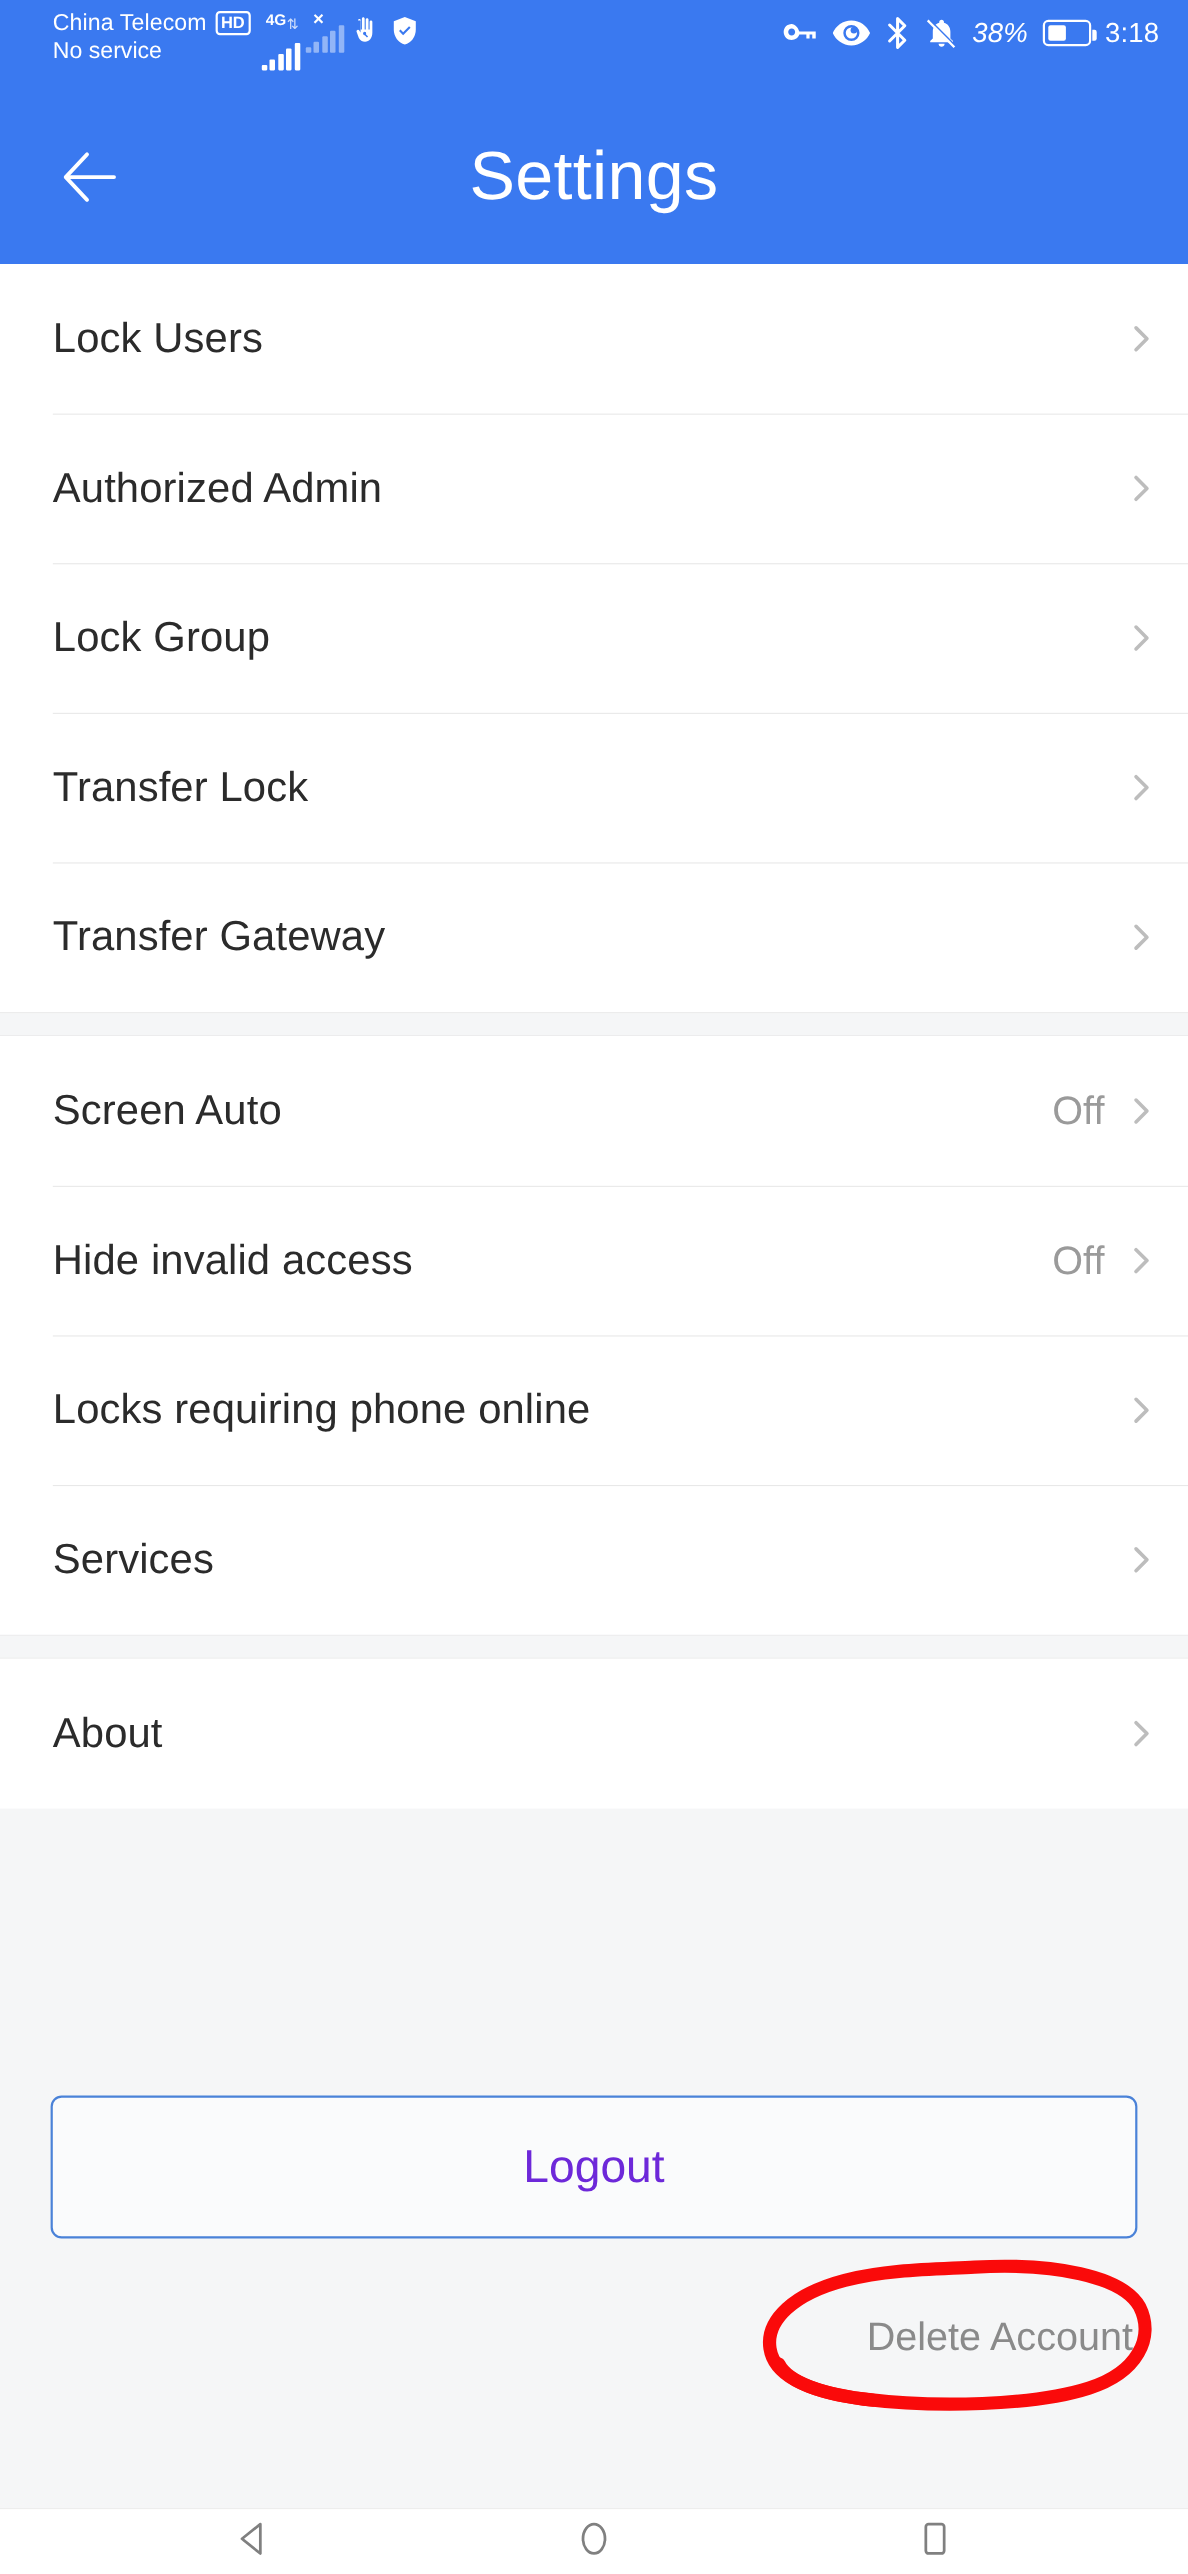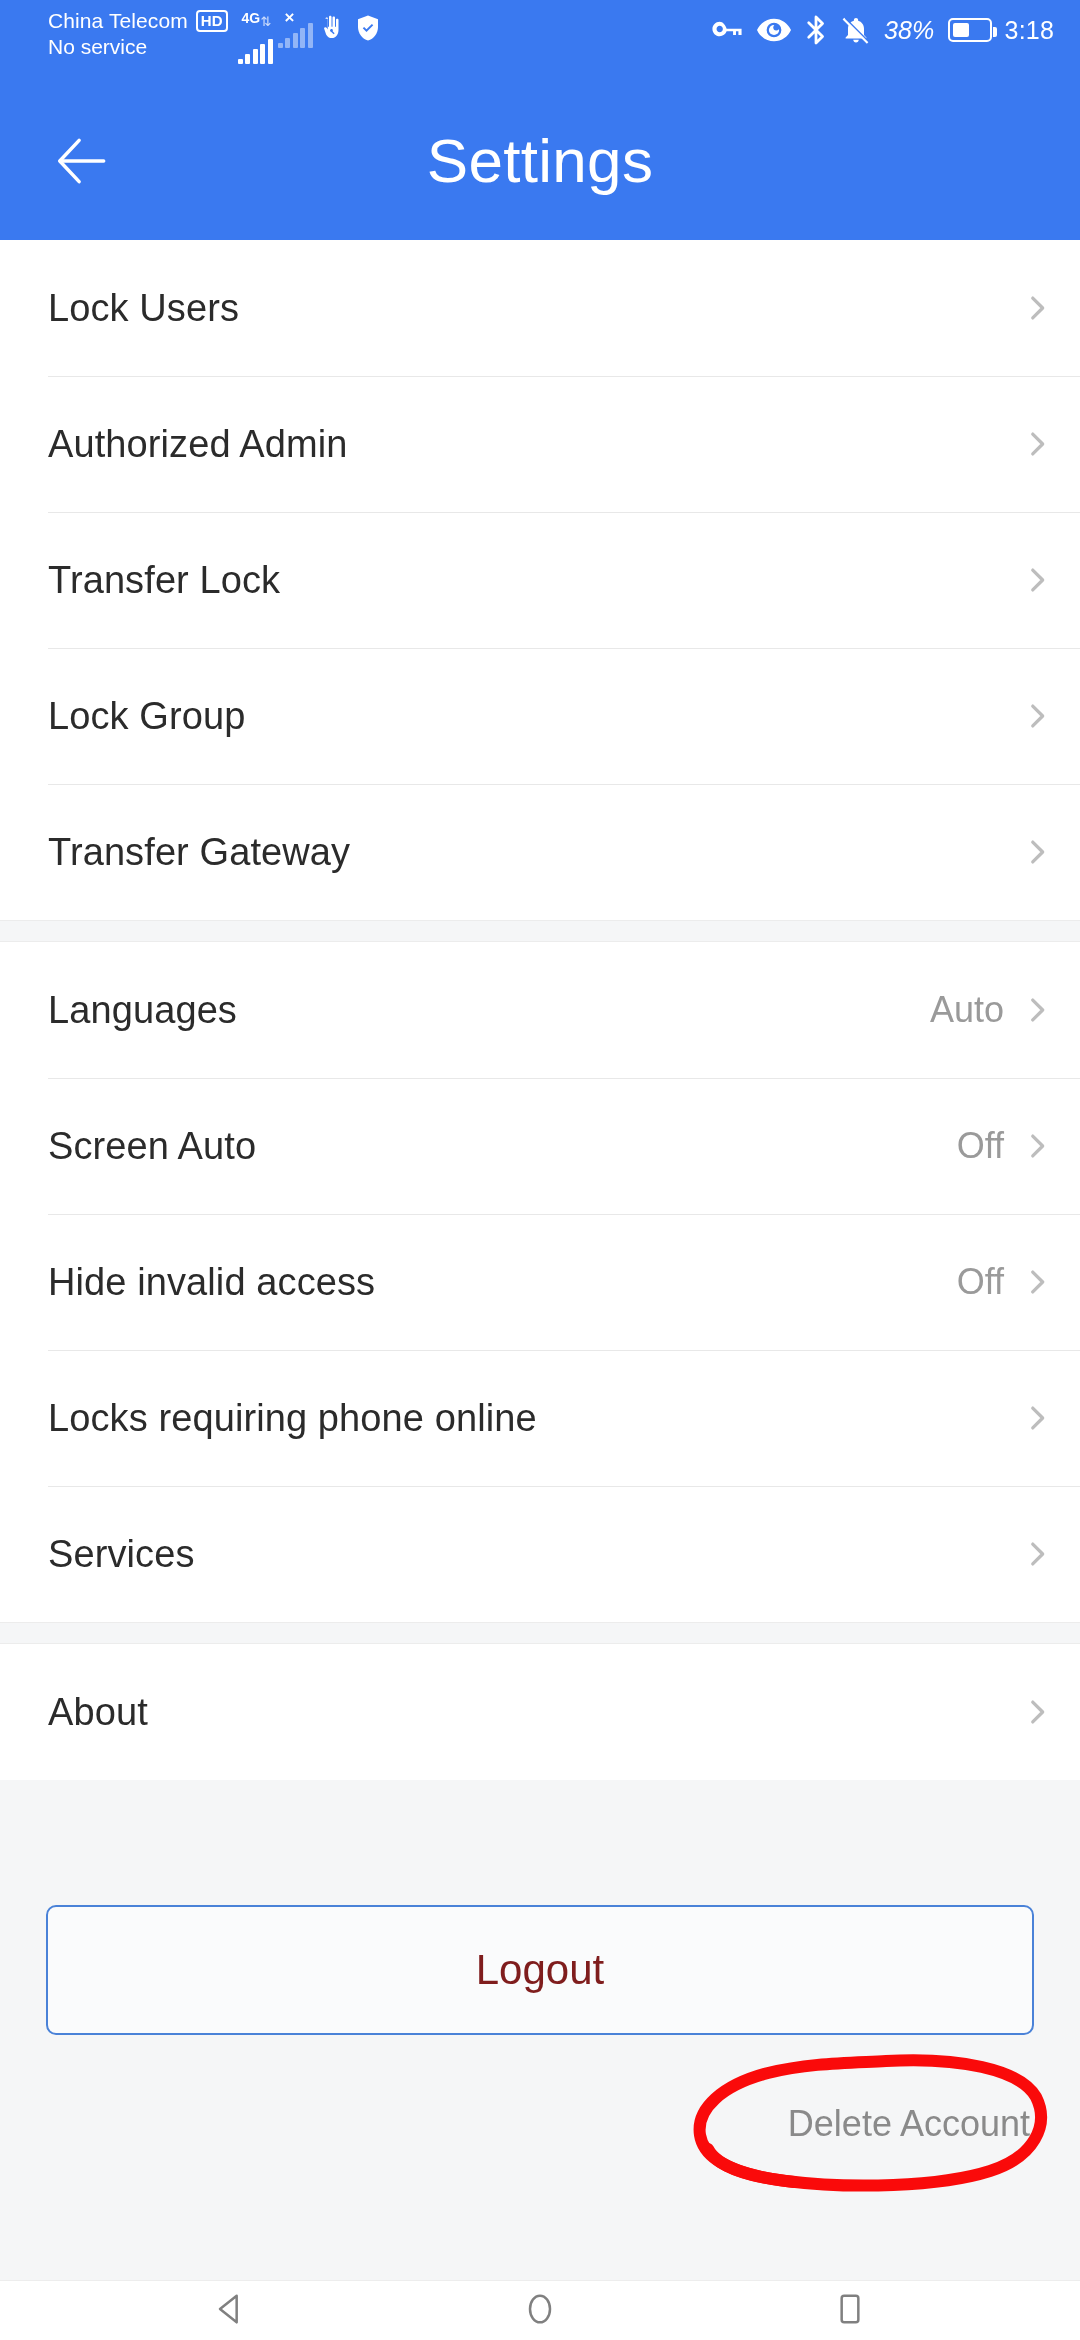--- a/index.html
+++ b/index.html
@@ -77,21 +77,21 @@
   .row-right{ margin-left:auto; display:flex; align-items:center; gap:16px; }
   .row-value{ font-size:36px; color:#9a9a9a; }
   .chev{ width:34px; height:34px; display:flex; align-items:center; justify-content:center; }
 
   
   .footer{ position:absolute; left:0; top:1785px; width:1080px; height:495px; background:#f5f6f7; }
   .logout-btn{
     position:absolute; left:46px; top:120px; width:988px; height:130px;
     border:2px solid #4a82d8; border-radius:10px; background:#fafbfc;
     display:flex; align-items:center; justify-content:center;
-    color:#7f1d1d; font-size:42px; cursor:pointer;
+    color:#6d28d9; font-size:42px; cursor:pointer;
   }
   .delete-account{
     position:absolute; right:50px; top:318px;
     font-size:36px; color:#8a8a8a; cursor:pointer; white-space:nowrap;
   }
   .annot{ position:absolute; left:690px; top:268px; width:360px; height:140px; pointer-events:none; }
 
   
   .navbar{
     position:absolute; left:0; top:2280px; width:1080px; height:60px;
@@ -216,65 +216,54 @@
         <span class="row-label">Authorized Admin</span>
         <span class="row-right">
           <span class="chev">
             <svg width="34" height="34" viewBox="0 0 24 24" fill="none" stroke="#bdbdbd" stroke-width="2.3" stroke-linecap="round" stroke-linejoin="round">
                 <path d="M9 5l7 7-7 7"></path>
               </svg>
           </span>
         </span>
       </div>
       <div class="row">
+        <span class="row-label">Lock Group</span>
+        <span class="row-right">
+          <span class="chev">
+            <svg width="34" height="34" viewBox="0 0 24 24" fill="none" stroke="#bdbdbd" stroke-width="2.3" stroke-linecap="round" stroke-linejoin="round">
+                <path d="M9 5l7 7-7 7"></path>
+              </svg>
+          </span>
+        </span>
+      </div>
+      <div class="row">
         <span class="row-label">Transfer Lock</span>
         <span class="row-right">
           <span class="chev">
             <svg width="34" height="34" viewBox="0 0 24 24" fill="none" stroke="#bdbdbd" stroke-width="2.3" stroke-linecap="round" stroke-linejoin="round">
                 <path d="M9 5l7 7-7 7"></path>
               </svg>
           </span>
         </span>
       </div>
       <div class="row">
-        <span class="row-label">Lock Group</span>
-        <span class="row-right">
-          <span class="chev">
-            <svg width="34" height="34" viewBox="0 0 24 24" fill="none" stroke="#bdbdbd" stroke-width="2.3" stroke-linecap="round" stroke-linejoin="round">
-                <path d="M9 5l7 7-7 7"></path>
-              </svg>
-          </span>
-        </span>
-      </div>
-      <div class="row">
         <span class="row-label">Transfer Gateway</span>
         <span class="row-right">
           <span class="chev">
             <svg width="34" height="34" viewBox="0 0 24 24" fill="none" stroke="#bdbdbd" stroke-width="2.3" stroke-linecap="round" stroke-linejoin="round">
                 <path d="M9 5l7 7-7 7"></path>
               </svg>
           </span>
         </span>
       </div>
     </div>
 
     <div class="gap"></div>
 
     <div class="group">
-      <div class="row">
-        <span class="row-label">Languages</span>
-        <span class="row-right">
-          <span class="row-value">Auto</span>
-          <span class="chev">
-            <svg width="34" height="34" viewBox="0 0 24 24" fill="none" stroke="#bdbdbd" stroke-width="2.3" stroke-linecap="round" stroke-linejoin="round">
-                <path d="M9 5l7 7-7 7"></path>
-              </svg>
-          </span>
-        </span>
-      </div>
       <div class="row">
         <span class="row-label">Screen Auto</span>
         <span class="row-right">
           <span class="row-value">Off</span>
           <span class="chev">
             <svg width="34" height="34" viewBox="0 0 24 24" fill="none" stroke="#bdbdbd" stroke-width="2.3" stroke-linecap="round" stroke-linejoin="round">
                 <path d="M9 5l7 7-7 7"></path>
               </svg>
           </span>
         </span>

